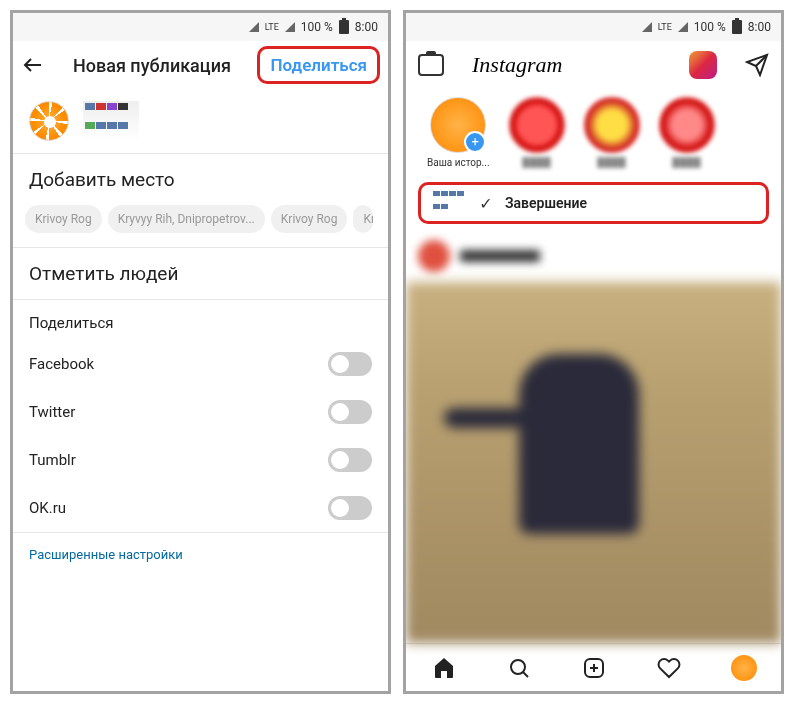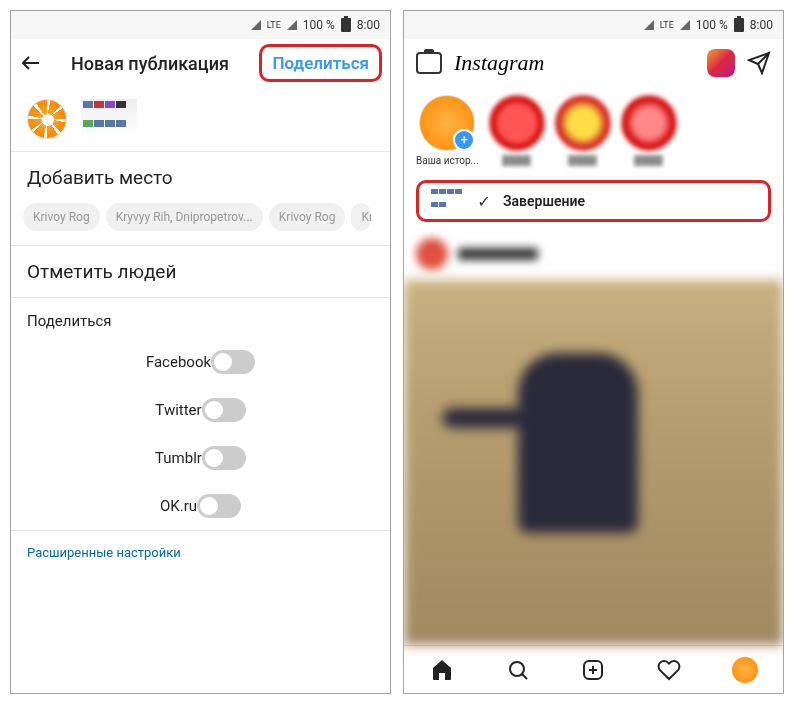--- a/index.html
+++ b/index.html
@@ -1,17 +1,17 @@
 <!DOCTYPE html>
 <html><head>
 <meta charset="utf-8">
 <style>
   * { box-sizing: border-box; margin: 0; padding: 0; font-family: -apple-system, Roboto, sans-serif; }
   body { background: #fff; width: 794px; height: 704px; display: flex; gap: 12px; padding: 10px; }
-  .phone { flex: 1; border: 1px solid #a3a3a3; background: #fff; display: flex; flex-direction: column; position: relative; overflow: hidden; }
+  .phone { flex: 1; border: 3px solid #a3a3a3; background: #fff; display: flex; flex-direction: column; position: relative; overflow: hidden; }
   .statusbar { height: 28px; background: #f6f6f6; display: flex; justify-content: flex-end; align-items: center; gap: 6px; padding: 0 10px; font-size: 12px; color: #333; }
   .statusbar .tri { width: 0; height: 0; border-left: 10px solid transparent; border-bottom: 10px solid #666; }
   .statusbar .batt { width: 10px; height: 14px; background: #333; border-radius: 1px; position: relative; }
   .statusbar .batt::before { content:""; position:absolute; top:-2px; left:3px; width:4px; height:2px; background:#333; }
   .statusbar .lte { font-size: 9px; }
 
   
   .topbar { height: 48px; display: flex; align-items: center; padding: 0 8px; }
   .back { width: 24px; height: 24px; }
   .title { font-size: 18px; font-weight: 500; margin-left: 28px; flex: 1; color: #222; }
@@ -25,35 +25,35 @@
   .thumb span { width:10px; height:7px; background:#5577aa; }
   .thumb span:nth-child(2){background:#cc3333;}
   .thumb span:nth-child(3){background:#8844cc;}
   .thumb span:nth-child(4){background:#333;}
   .thumb span:nth-child(5){background:#55aa55;}
   .sep { height: 1px; background: #e5e5e5; }
   .row { padding: 14px 16px; font-size: 19px; color: #222; }
   .chips { display: flex; gap: 6px; padding: 0 12px 14px; }
   .chip { background: #f0f0f0; color: #999; font-size: 12px; padding: 7px 10px; border-radius: 14px; white-space: nowrap; overflow: hidden; }
   .section-label { padding: 14px 16px 8px; font-size: 15px; color: #222; }
-  .toggle-row { display: flex; align-items: center; justify-content: center; padding: 12px 16px; }
+  .toggle-row { display: flex; align-items: center; justify-content: space-between; padding: 12px 16px; }
   .toggle-row span { font-size: 15px; color: #222; }
   .toggle { width: 44px; height: 24px; background: #ccc; border-radius: 12px; position: relative; }
   .toggle::after { content:""; position:absolute; left:3px; top:3px; width:18px; height:18px; background:#fff; border-radius:50%; }
   .adv { padding: 14px 16px; font-size: 13px; color: #0369a1; }
 
   
-  .ig-top { height: 48px; display: flex; align-items: center; padding: 0 12px; gap: 12px; }
+  .ig-top { height: 48px; display: flex; align-items: center; padding: 0 12px; gap: 28px; }
   .cam { width: 26px; height: 22px; border: 2px solid #333; border-radius: 4px; position:relative; }
   .cam::before{content:"";position:absolute;top:-5px;left:6px;width:10px;height:5px;background:#333;border-radius:2px 2px 0 0;}
   .logo { font-family: cursive; font-size: 22px; font-style: italic; flex: 1; }
   .igtv { width: 28px; height: 28px; background: linear-gradient(135deg,#f09433,#e6683c,#dc2743,#cc2366,#bc1888); border-radius: 8px; }
   .send { width: 24px; height: 24px; }
   .stories { display: flex; gap: 10px; padding: 8px 12px; }
-  .story { display: flex; flex-direction: column; align-items: center; gap: 4px; }
+  .story { display: flex; flex-direction: column; align-items: center; gap: 4px; margin-left: 9px; }
   .story-av { width: 56px; height: 56px; border-radius: 50%; position: relative; }
   .story-av.blur { filter: blur(2px); }
   .s1 .story-av { background: radial-gradient(circle,#ffb347,#ff8800); border: 1px solid #ddd;}
   .s1 .story-av::after { content:"+"; position:absolute; bottom:-1px; right:-1px; width:18px; height:18px; background:#3897f0; color:#fff; border-radius:50%; border:2px solid #fff; font-size:13px; line-height:18px; text-align:center; }
   .s2 .story-av { background: radial-gradient(circle,#ff5555 50%,#cc0000 70%); border:3px solid #d33; }
   .s3 .story-av { background: radial-gradient(circle,#ffdd44 40%,#cc2222 70%); border:3px solid #d33; }
   .s4 .story-av { background: radial-gradient(circle,#ff8888 40%,#cc0000 70%); border:3px solid #d33; }
   .story-lbl { font-size: 10px; color: #333; max-width: 64px; overflow: hidden; white-space: nowrap; text-overflow: ellipsis; }
   .story-lbl.blur { filter: blur(2px); color:#888; }
   .done-bar { display: inline-flex; align-items: center; gap: 10px; border: 3px solid #d22; border-radius: 10px; padding: 6px 12px; margin: 6px 12px; background:#fff;}

